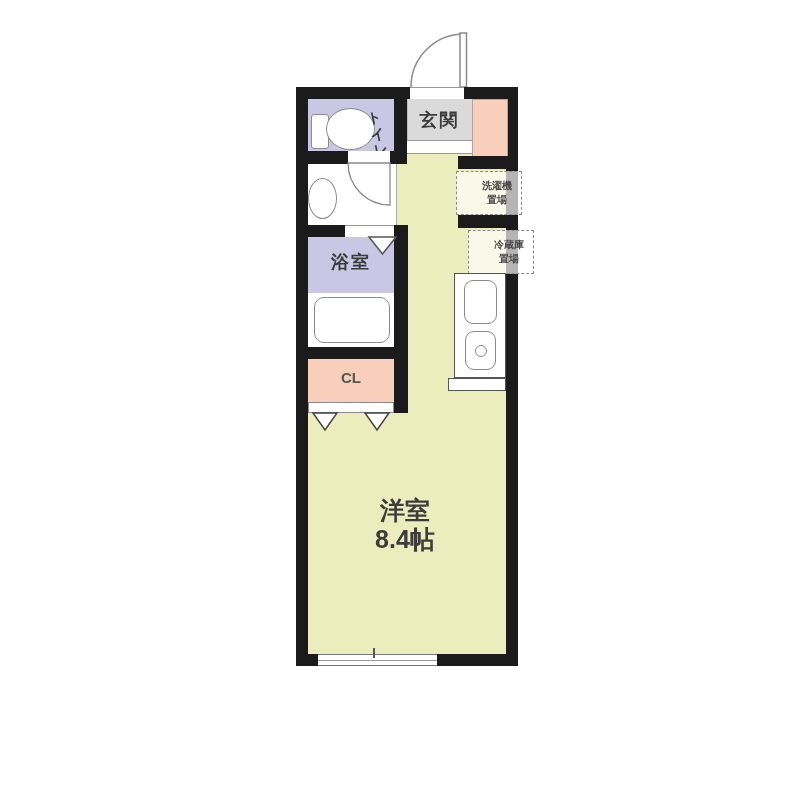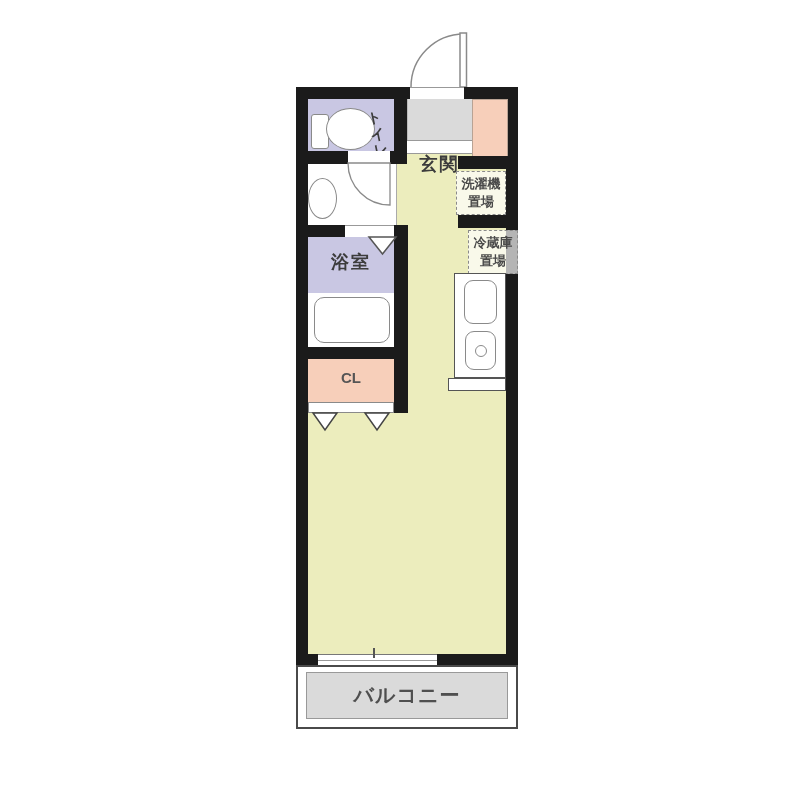--- a/index.html
+++ b/index.html
@@ -14,22 +14,22 @@
   .floor-lavender{background:var(--wet-lavender,#c9c7e3);}
   .floor-salmon{background:var(--accent-salmon,#f7cfba);}
   .floor-gray{background:var(--floor-gray,#dadada);}
   .floor-white{background:#ffffff;}
   .fixture{position:absolute;background:#fff;border:1.5px solid var(--outline-gray,#8a8a8a);}
   .label{position:absolute;font-weight:600;color:var(--text-dark,#3c3c3c);}
   .label-center{text-align:center;}
   .dashedbox{
     position:absolute;border:1.5px dashed var(--outline-gray,#8a8a8a);
     background:rgba(255,255,255,0.68);display:flex;flex-direction:column;
-    align-items:center;justify-content:center;font-size:13px;line-height:1.4;
-    color:#4a4a4a;font-weight:600;
+    align-items:center;justify-content:center;font-size:10px;line-height:1.4;
+    color:#4a4a4a;font-weight:600;padding-left:16px;
   }
   .thinline{position:absolute;background:#999;}
   svg{position:absolute;overflow:visible;}
 </style>
 </head>
 <body>
 
 <div id="canvas">
 
   <div class="abs floor-yellow" style="left:308px;top:151px;width:198px;height:503px;"></div>
@@ -52,21 +52,21 @@
   <div class="fixture" style="left:326px;top:108px;width:47px;height:40px;border-radius:50%;"></div>
   <div class="label" style="left:368px;top:101px;height:54px;writing-mode:vertical-rl;font-size:14px;transform:rotate(-12deg);letter-spacing:1px;">トイレ</div>
 
   <div class="wall" style="left:394px;top:99px;width:13px;height:65px;"></div>
   <div class="wall" style="left:308px;top:151px;width:40px;height:13px;"></div>
   <div class="wall" style="left:390px;top:151px;width:17px;height:13px;"></div>
   <div class="abs floor-white" style="left:348px;top:151px;width:42px;height:13px;"></div>
 
   <div class="abs floor-gray" style="left:407px;top:99px;width:65px;height:41px;border-left:1px solid #bbb;"></div>
   <div class="abs floor-white" style="left:407px;top:140px;width:65px;height:12px;border-top:1px solid #999;border-bottom:1px solid #999;"></div>
-  <div class="label label-center" style="left:407px;top:108px;width:65px;font-size:18px;letter-spacing:2px;margin-top:44px;">玄関</div>
+  <div class="label label-center" style="left:407px;top:108px;width:65px;font-size:18px;letter-spacing:2px;">玄関</div>
 
   <div class="abs floor-salmon" style="left:472px;top:99px;width:34px;height:57px;border:1px solid #b9a394;"></div>
   <div class="wall" style="left:458px;top:156px;width:60px;height:13px;"></div>
 
   <div class="abs floor-white" style="left:308px;top:164px;width:88px;height:61px;border-right:1px solid #aaa;"></div>
   <div class="fixture" style="left:308px;top:178px;width:27px;height:39px;border-radius:50%;"></div>
   <svg style="left:344px;top:162px;" width="54" height="50" viewBox="0 0 54 50">
     <path d="M4,1 A42,42 0 0 0 46,43 L46,1 Z" fill="#ffffff" stroke="#8a8a8a" stroke-width="1.3"></path>
   </svg>
 
@@ -99,25 +99,24 @@
     <span>冷蔵庫</span>
     <span>置場</span>
   </div>
   <div class="abs floor-white" style="left:454px;top:273px;width:52px;height:105px;border:1px solid #555;box-sizing:border-box;"></div>
   <div class="fixture" style="left:464px;top:280px;width:31px;height:42px;border-radius:9px;"></div>
   <div class="fixture" style="left:465px;top:331px;width:29px;height:37px;border-radius:9px;">
     <div style="position:absolute;left:50%;top:50%;width:10px;height:10px;margin:-6px 0 0 -6px;border:1.5px solid #8a8a8a;border-radius:50%;background:#fff;"></div>
   </div>
   <div class="abs floor-white" style="left:448px;top:378px;width:58px;height:13px;border:1px solid #555;box-sizing:border-box;"></div>
 
+  <div class="label label-center" style="left:330px;top:496px;width:150px;font-size:25px;line-height:1.15;">
+    <div>洋室</div>
+    <div>8.4帖</div>
+  </div>
 
   <div class="abs floor-white" style="left:318px;top:654px;width:119px;height:12px;border-top:1px solid #777;border-bottom:1px solid #777;box-sizing:border-box;">
     <div class="thinline" style="left:0;top:5px;width:100%;height:1px;"></div>
   </div>
   <div class="abs" style="left:373px;top:648px;width:2px;height:10px;background:#555;"></div>
 
-  <div class="abs" style="left:296px;top:665px;width:222px;height:64px;border:2px solid #4a4a4a;background:#fff;box-sizing:border-box;">
-    <div class="abs floor-gray" style="left:8px;top:5px;right:8px;bottom:8px;border:1px solid #999;display:flex;align-items:center;justify-content:center;">
-      <span class="label" style="position:static;font-size:20px;letter-spacing:1px;color:#4f4f4f;">バルコニー</span>
-    </div>
-  </div>
 
 </div>
 
 </body></html>

